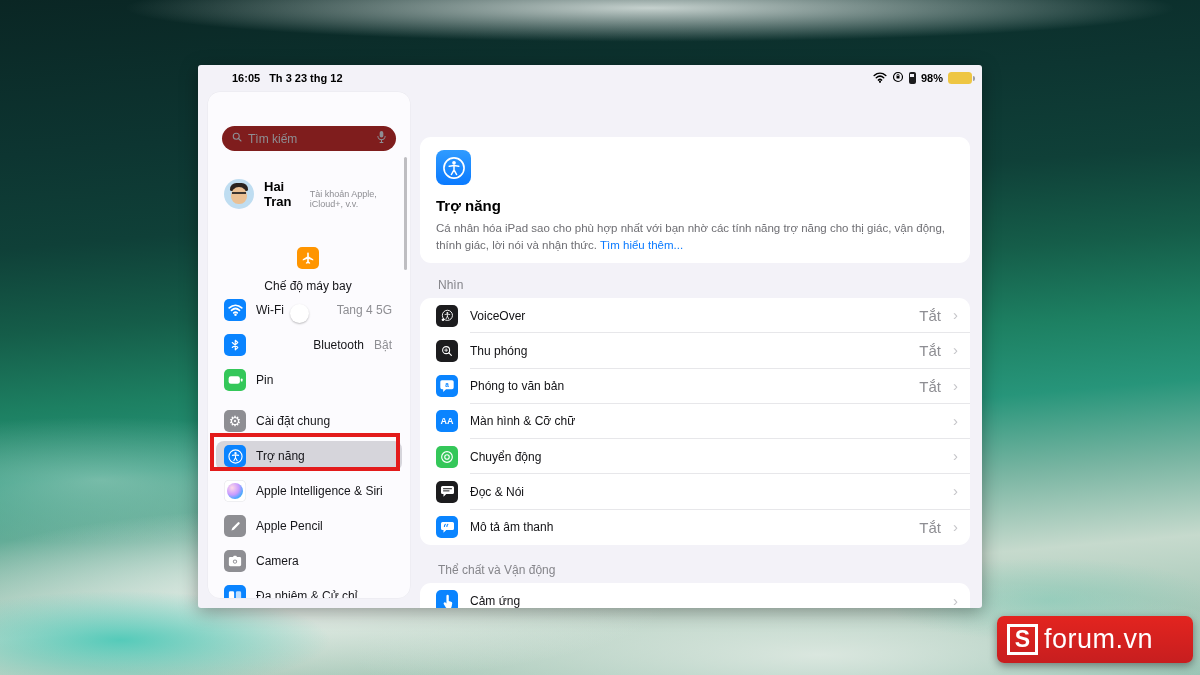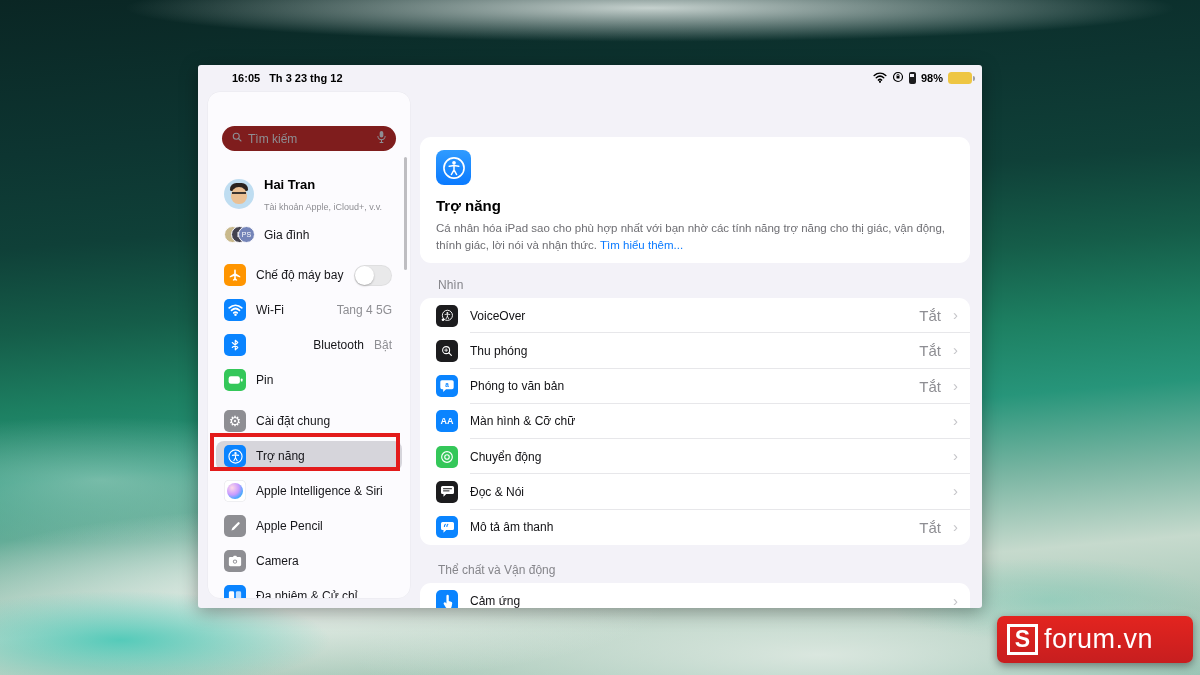--- a/index.html
+++ b/index.html
@@ -49,21 +49,21 @@
   .search .ph{ flex:1; }
   .s-row{ position:absolute; left:8px; right:8px; height:30px; display:flex; align-items:center; padding:0 10px 0 8px; gap:10px; border-radius:8px; }
   .s-row .s-label{ font-size:12px; color:#16161a; flex:1; white-space:nowrap; }
   .s-row .s-val{ font-size:12px; color:#8e8e93; }
   .s-row.selected{ background:#d6d5db; }
   .s-ic{ width:22px; height:22px; border-radius:5px; flex:0 0 22px; display:flex; align-items:center; justify-content:center; color:#fff; font-size:12px; }
   .big-av{ width:30px; height:30px; border-radius:50%; background:#bfddf1; flex:0 0 30px; position:relative; overflow:hidden; }
   .big-av .face{ position:absolute; left:7px; top:8px; width:16px; height:17px; background:#eac094; border-radius:50% 50% 46% 46%; }
   .big-av .hair{ position:absolute; left:6px; top:4px; width:18px; height:8px; background:#2a2320; border-radius:8px 8px 2px 2px; }
   .big-av .glasses{ position:absolute; left:8px; top:13px; width:14px; height:3.5px; border-top:2.5px solid #3a3430; }
-  .prof-text{ display:flex; flex-direction:column; gap:10px; }
+  .prof-text{ display:flex; flex-direction:row; gap:10px;align-items:flex-end; }
   .prof-name{ font-size:13px; font-weight:700; color:#000; }
   .prof-sub{ font-size:9px; color:#8e8e93; }
   .fam{ width:30px; flex:0 0 30px; height:20px; position:relative; }
   .fam i{ position:absolute; width:17px; height:17px; border-radius:50%; font-style:normal; font-size:7px; color:#fff; display:flex; align-items:center; justify-content:center; border:1px solid #fcfbfe; }
   .fam .f1{ left:0; top:1px; background:#c9b98c; }
   .fam .f2{ left:7px; top:1px; background:#43424e; }
   .fam .f3{ left:14px; top:1px; background:#7484b8; }
   .toggle{ width:38px; height:21px; border-radius:11px; background:#e9e9ea; position:relative; box-shadow:inset 0 0 0 1px rgba(0,0,0,.04); }
   .toggle .knob{ position:absolute; left:1px; top:1px; width:19px; height:19px; border-radius:50%; background:#fff; box-shadow:0 1px 2px rgba(0,0,0,.25); }
   .sb-scroll{ position:absolute; left:196px; top:65px; width:3px; height:113px; background:#aeaeb2; border-radius:2px; opacity:.8; }
@@ -157,30 +157,22 @@
           <span class="hair"></span>
           <span class="face"></span>
           <span class="glasses"></span>
         </span>
       <span class="prof-text">
         <span class="prof-name">Hai Tran</span>
         <span class="prof-sub">Tài khoản Apple, iCloud+, v.v.</span>
       </span>
     </div>
 
-    <div class="s-row" style="top:130px; height:26px;">
-      <span class="fam">
-        <i class="f1"></i>
-          <i class="f2">D</i>
-          <i class="f3">PS</i>
-      </span>
-      <span class="s-label">Gia đình</span>
-    </div>
-
-    <div class="s-row" style="top:168px;">
+
+    <div class="s-row" style="top:155px;flex-direction:column;">
       <span class="s-ic bg-orange">
         <svg width="14" height="14" viewBox="0 0 24 24">
             <path d="M12 2.5 c.9 0 1.4.8 1.4 1.8 V9.5 L21 14 v2.2 l-7.6 -2.6 v4.6 l2.2 1.8 v1.8 L12 20.8 L8.4 21.8 v-1.8 l2.2-1.8 v-4.6 L3 16.2 V14 l7.6-4.5 V4.3 c0-1 .5-1.8 1.4-1.8 z" fill="#fff"></path>
           </svg>
       </span>
       <span class="s-label">Chế độ máy bay</span>
       <span class="toggle">
           <span class="knob"></span>
         </span>
     </div>

